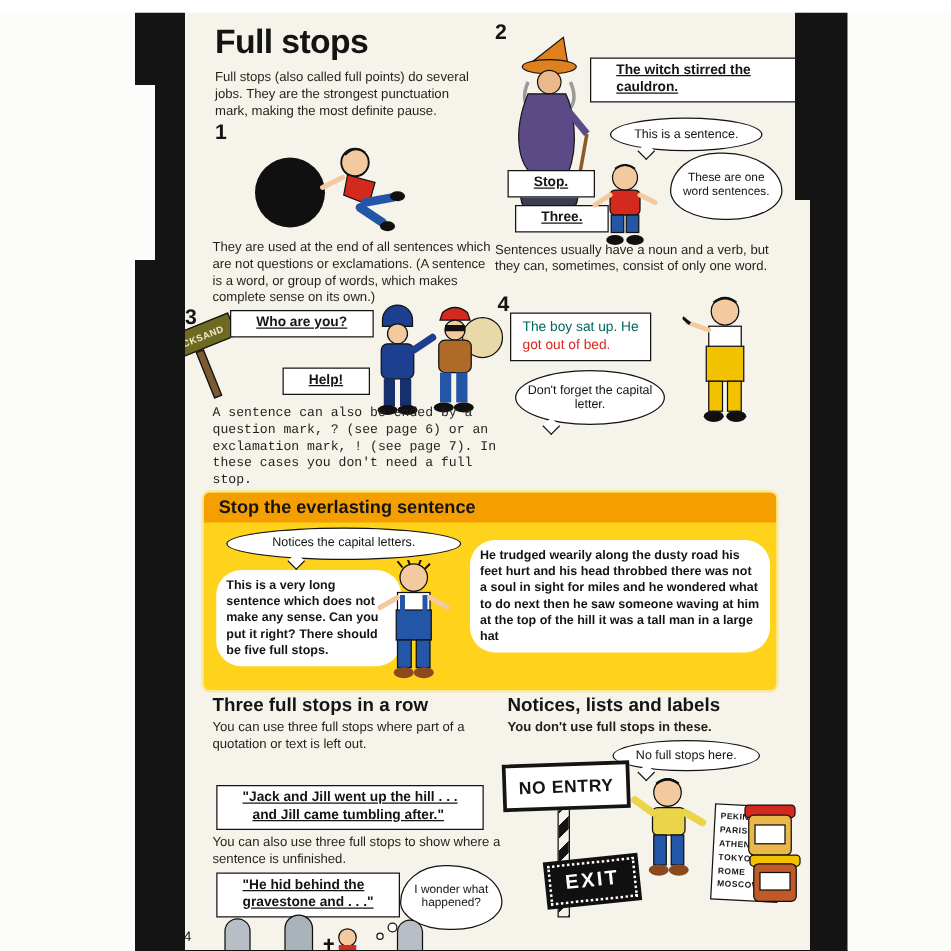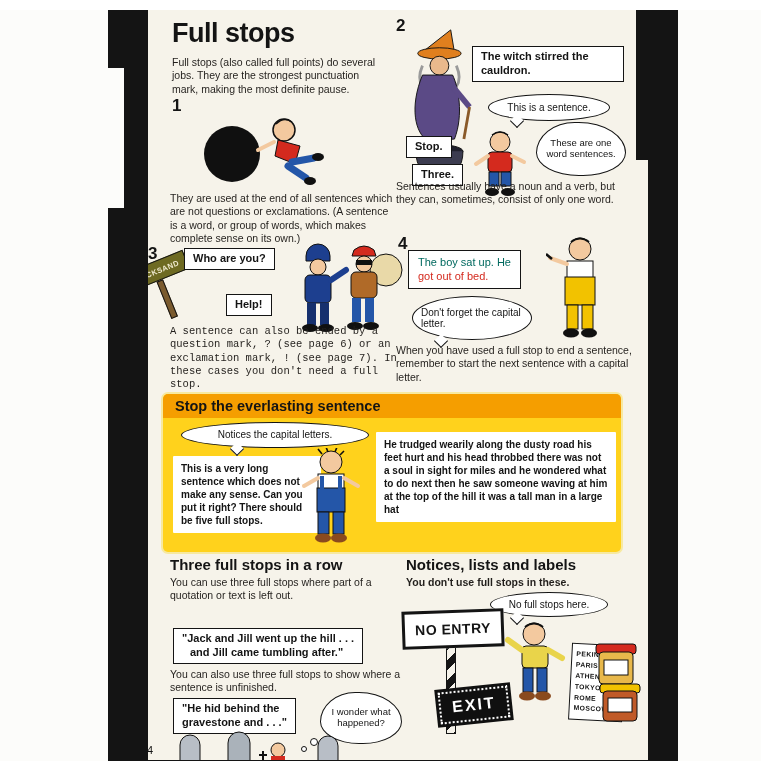--- a/index.html
+++ b/index.html
@@ -6,33 +6,33 @@
   .scan{position:relative;width:761px;height:761px;background:#fcfcfa;overflow:hidden;margin-top:10px;}
   .page{position:absolute;left:148px;top:0;width:500px;height:761px;background:#f6f3ea;}
   .bar{position:absolute;background:#141414;z-index:6;}
   .notch{position:absolute;background:#fcfcfa;z-index:7;}
   .abs{position:absolute;z-index:2;}
   .txt{font-size:10.5px;line-height:1.27;color:#221f1c;}
   .h1{font-size:27px;font-weight:bold;color:#141414;letter-spacing:-0.5px;}
   .h2{font-size:15px;font-weight:bold;color:#141414;}
   .num{font-size:17px;font-weight:bold;color:#141414;}
   .bold-box{background:#fff;border:1.6px solid #141414;font-weight:bold;font-size:11px;color:#141414;
-            padding:3px 8px;white-space:nowrap;line-height:1.25;}
+            padding:3px 20px;white-space:nowrap;line-height:1.25;text-decoration:underline;}
   .wrap{white-space:normal;}
   .oval{background:#fff;border:1.4px solid #141414;border-radius:50%;display:flex;align-items:center;
-        justify-content:center;font-size:10px;color:#141414;line-height:1.15;padding:2px 8px;box-sizing:border-box;}
+        justify-content:center;text-align:center;font-size:10px;color:#141414;line-height:1.15;padding:2px 8px;box-sizing:border-box;}
   .cloud{background:#fff;border:1.4px solid #141414;border-radius:45% 55% 50% 50%/60% 60% 45% 45%;
          display:flex;align-items:center;justify-content:center;text-align:center;font-size:9.5px;
          color:#141414;line-height:1.15;padding:3px 6px;box-sizing:border-box;}
   .tail{position:absolute;width:9px;height:9px;background:#fff;border-right:1.4px solid #141414;
         border-bottom:1.4px solid #141414;transform:rotate(45deg);z-index:3;}
   .dot-tail{position:absolute;background:#fff;border:1.2px solid #141414;border-radius:50%;z-index:3;}
   .ever{background:#ffd21c;border-radius:5px;overflow:hidden;box-shadow:0 0 0 2px #f7e9a0;}
   .ever-head{background:#f59e00;font-weight:bold;font-size:14.5px;color:#141414;padding:4px 12px;}
-  .white-round{background:#fff;border-radius:1px;padding:6px 8px;font-weight:bold;font-size:10px;
+  .white-round{background:#fff;border-radius:20px;padding:6px 8px;font-weight:bold;font-size:10px;
                line-height:1.3;color:#141414;}
   .ex-box{background:#fff;border:1.6px solid #141414;padding:4px 9px;font-weight:normal;font-size:11px;line-height:1.3;}
   .green{color:#00695f;}
   .red{color:#d42a1e;}
   .qsign{background:#6e6a22;color:#f0ead0;font-weight:bold;font-size:7.5px;display:flex;align-items:center;
          justify-content:center;letter-spacing:0.5px;border:1px solid #141414;width:64px;height:18px;}
   .qpost{width:5px;height:38px;background:#7a5a2e;border:1px solid #141414;margin:0 auto;}
   .noentry{background:#fff;border:3px solid #141414;font-weight:bold;font-size:14px;letter-spacing:0.5px;
            display:flex;align-items:center;justify-content:center;color:#141414;}
   .pole{position:absolute;width:8px;background:repeating-linear-gradient(135deg,#141414 0 7px,#f5f2ea 7px 14px);
@@ -105,21 +105,21 @@
       <path d="M22,7 q8,-6 16,0" stroke="#101010" fill="none" stroke-width="1.5"></path>
       <rect x="18" y="24" width="24" height="20" rx="4" fill="#d42a1e" stroke="#101010"></rect>
       <rect x="19" y="44" width="10" height="14" fill="#2456a8" stroke="#101010"></rect>
       <rect x="31" y="44" width="10" height="14" fill="#2456a8" stroke="#101010"></rect>
       <ellipse cx="22" cy="64" rx="7" ry="4" fill="#101010"></ellipse>
       <ellipse cx="38" cy="64" rx="7" ry="4" fill="#101010"></ellipse>
       <path d="M18,28 L6,36" stroke="#f3c99f" stroke-width="4" stroke-linecap="round"></path>
       <path d="M42,28 L54,34" stroke="#f3c99f" stroke-width="4" stroke-linecap="round"></path>
     </svg>
   </div>
-  <div class="abs txt" style="left:396px;top:170px;width:234px;">Sentences usually have a noun and a verb, but they can, sometimes, consist of only one word.</div>
+  <div class="abs txt" style="left:396px;top:184px;width:234px;">Sentences usually have a noun and a verb, but they can, sometimes, consist of only one word.</div>
 
   <div class="abs num" style="left:148px;top:234px;">3</div>
   <div class="abs" style="left:130px;top:250px;transform:rotate(-22deg);">
     <div class="qsign">QUICKSAND</div>
     <div class="qpost"></div>
   </div>
   <div class="abs bold-box" style="left:184px;top:238px;">Who are you?</div>
   <div class="abs bold-box" style="left:226px;top:284px;">Help!</div>
   <div class="abs" style="left:280px;top:230px;">
     <svg viewBox="0 0 128 100" width="128" height="100">
@@ -158,21 +158,20 @@
       <line x1="6" y1="25" x2="0" y2="20" stroke="#101010" stroke-width="2.5"></line>
       <rect x="19" y="43" width="30" height="28" fill="#f2c200" stroke="#101010"></rect>
       <rect x="21" y="71" width="11" height="24" fill="#f2c200" stroke="#101010"></rect>
       <rect x="36" y="71" width="11" height="24" fill="#f2c200" stroke="#101010"></rect>
       <ellipse cx="25" cy="99" rx="8" ry="4.5" fill="#101010"></ellipse>
       <ellipse cx="43" cy="99" rx="8" ry="4.5" fill="#101010"></ellipse>
     </svg>
   </div>
   <div class="abs oval" style="left:412px;top:286px;width:120px;height:44px;font-size:10px;">Don't forget the capital letter.</div>
   <div class="tail" style="left:436px;top:326px;"></div>
-  <div class="abs txt" style="left:396px;top:334px;width:238px;">When you have used a full stop to end a sentence, remember to start the next sentence with a capital letter.</div>
 
   <div class="abs ever" style="left:163px;top:384px;width:458px;height:158px;">
     <div class="ever-head">Stop the everlasting sentence</div>
   </div>
   <div class="abs oval" style="left:181px;top:412px;width:188px;height:26px;">Notices the capital letters.</div>
   <div class="tail" style="left:232px;top:434px;"></div>
   <div class="abs white-round" style="left:173px;top:446px;width:132px;">This is a very long sentence which does not make any sense. Can you put it right? There should be five full stops.</div>
   <div class="abs" style="left:300px;top:438px;">
     <svg viewBox="0 0 62 100" width="62" height="100">
       <circle cx="31" cy="14" r="11" fill="#f3c99f" stroke="#101010"></circle>

